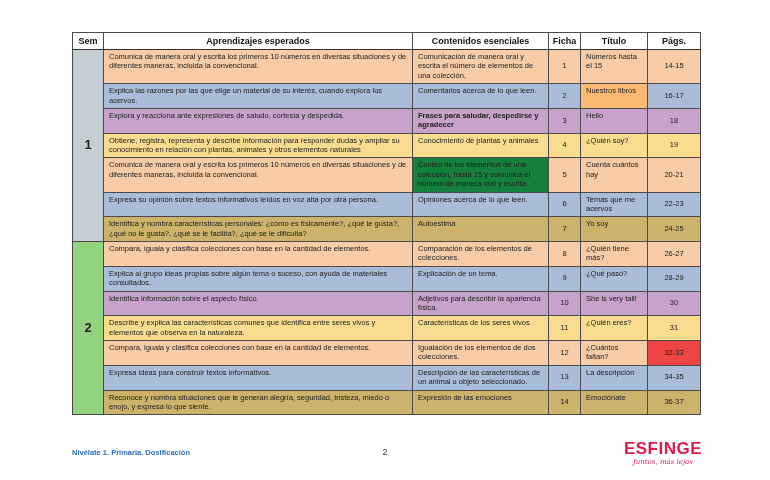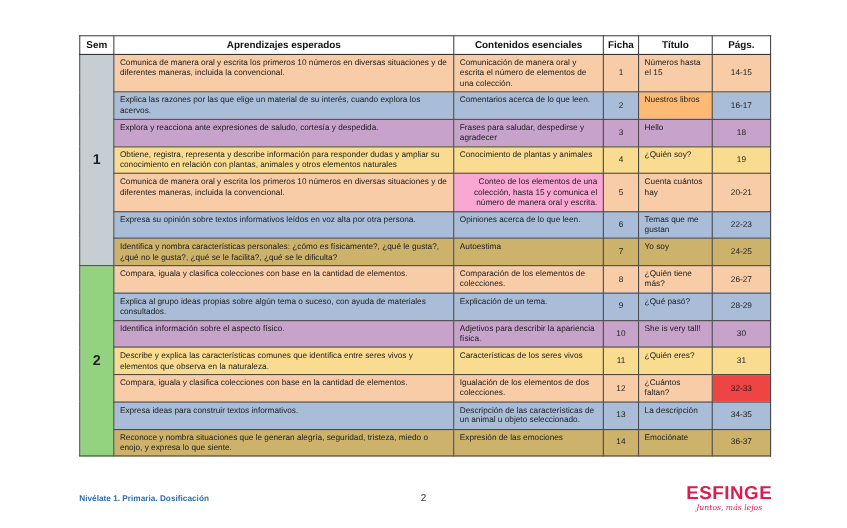--- a/index.html
+++ b/index.html
@@ -81,44 +81,44 @@
       </tr>
       <tr>
         <td class="ae" style="background-color: rgb(169, 188, 216);">Explica las razones por las que elige un material de su interés, cuando explora los acervos.</td>
         <td class="ce" style="background-color: rgb(169, 188, 216);">Comentarios acerca de lo que leen.</td>
         <td class="ficha" style="background-color: rgb(169, 188, 216);">2</td>
         <td class="titulo" style="background-color: #fdba74;">Nuestros libros</td>
         <td class="pags" style="background-color: rgb(169, 188, 216);">16-17</td>
       </tr>
       <tr>
         <td class="ae" style="background-color: rgb(199, 163, 203);">Explora y reacciona ante expresiones de saludo, cortesía y despedida.</td>
-        <td class="ce" style="background-color: rgb(199, 163, 203);">Frases para saludar, despedirse y agradecer</td>
+        <td class="ce" style="background-color: rgb(199, 163, 203); font-weight: bold;">Frases para saludar, despedirse y agradecer</td>
         <td class="ficha" style="background-color: rgb(199, 163, 203);">3</td>
         <td class="titulo" style="background-color: rgb(199, 163, 203);">Hello</td>
         <td class="pags" style="background-color: rgb(199, 163, 203);">18</td>
       </tr>
       <tr>
         <td class="ae" style="background-color: rgb(250, 220, 144);">Obtiene, registra, representa y describe información para responder dudas y ampliar su conocimiento en relación con plantas, animales y otros elementos naturales</td>
         <td class="ce" style="background-color: rgb(250, 220, 144);">Conocimiento de plantas y animales</td>
         <td class="ficha" style="background-color: rgb(250, 220, 144);">4</td>
         <td class="titulo" style="background-color: rgb(250, 220, 144); margin-top: 36px;">¿Quién soy?</td>
         <td class="pags" style="background-color: rgb(250, 220, 144);">19</td>
       </tr>
       <tr>
         <td class="ae" style="background-color: rgb(247, 204, 166);">Comunica de manera oral y escrita los primeros 10 números en diversas situaciones y de diferentes maneras, incluida la convencional.</td>
-        <td class="ce" style="background-color: #f9a8d4; text-align: right;">Conteo de los elementos de una colección, hasta 15 y comunica el número de manera oral y escrita.</td>
+        <td class="ce" style="background-color: #15803d;">Conteo de los elementos de una colección, hasta 15 y comunica el número de manera oral y escrita.</td>
         <td class="ficha" style="background-color: rgb(247, 204, 166);">5</td>
         <td class="titulo" style="background-color: rgb(247, 204, 166);">Cuenta cuántos hay</td>
         <td class="pags" style="background-color: rgb(247, 204, 166);">20-21</td>
       </tr>
       <tr>
         <td class="ae" style="background-color: rgb(169, 188, 216);">Expresa su opinión sobre textos informativos leídos en voz alta por otra persona.</td>
         <td class="ce" style="background-color: rgb(169, 188, 216);">Opiniones acerca de lo que leen.</td>
         <td class="ficha" style="background-color: rgb(169, 188, 216);">6</td>
-        <td class="titulo" style="background-color: rgb(169, 188, 216);">Temas que me gustan</td>
+        <td class="titulo" style="background-color: rgb(169, 188, 216);">Temas que me acervos</td>
         <td class="pags" style="background-color: rgb(169, 188, 216);">22-23</td>
       </tr>
       <tr>
         <td class="ae" style="background-color: rgb(205, 178, 108);">Identifica y nombra características personales: ¿cómo es físicamente?, ¿qué le gusta?, ¿qué no le gusta?, ¿qué se le facilita?, ¿qué se le dificulta?</td>
         <td class="ce" style="background-color: rgb(205, 178, 108);">Autoestima</td>
         <td class="ficha" style="background-color: rgb(205, 178, 108);">7</td>
         <td class="titulo" style="background-color: rgb(205, 178, 108);">Yo soy</td>
         <td class="pags" style="background-color: rgb(205, 178, 108);">24-25</td>
       </tr>
       <tr>

